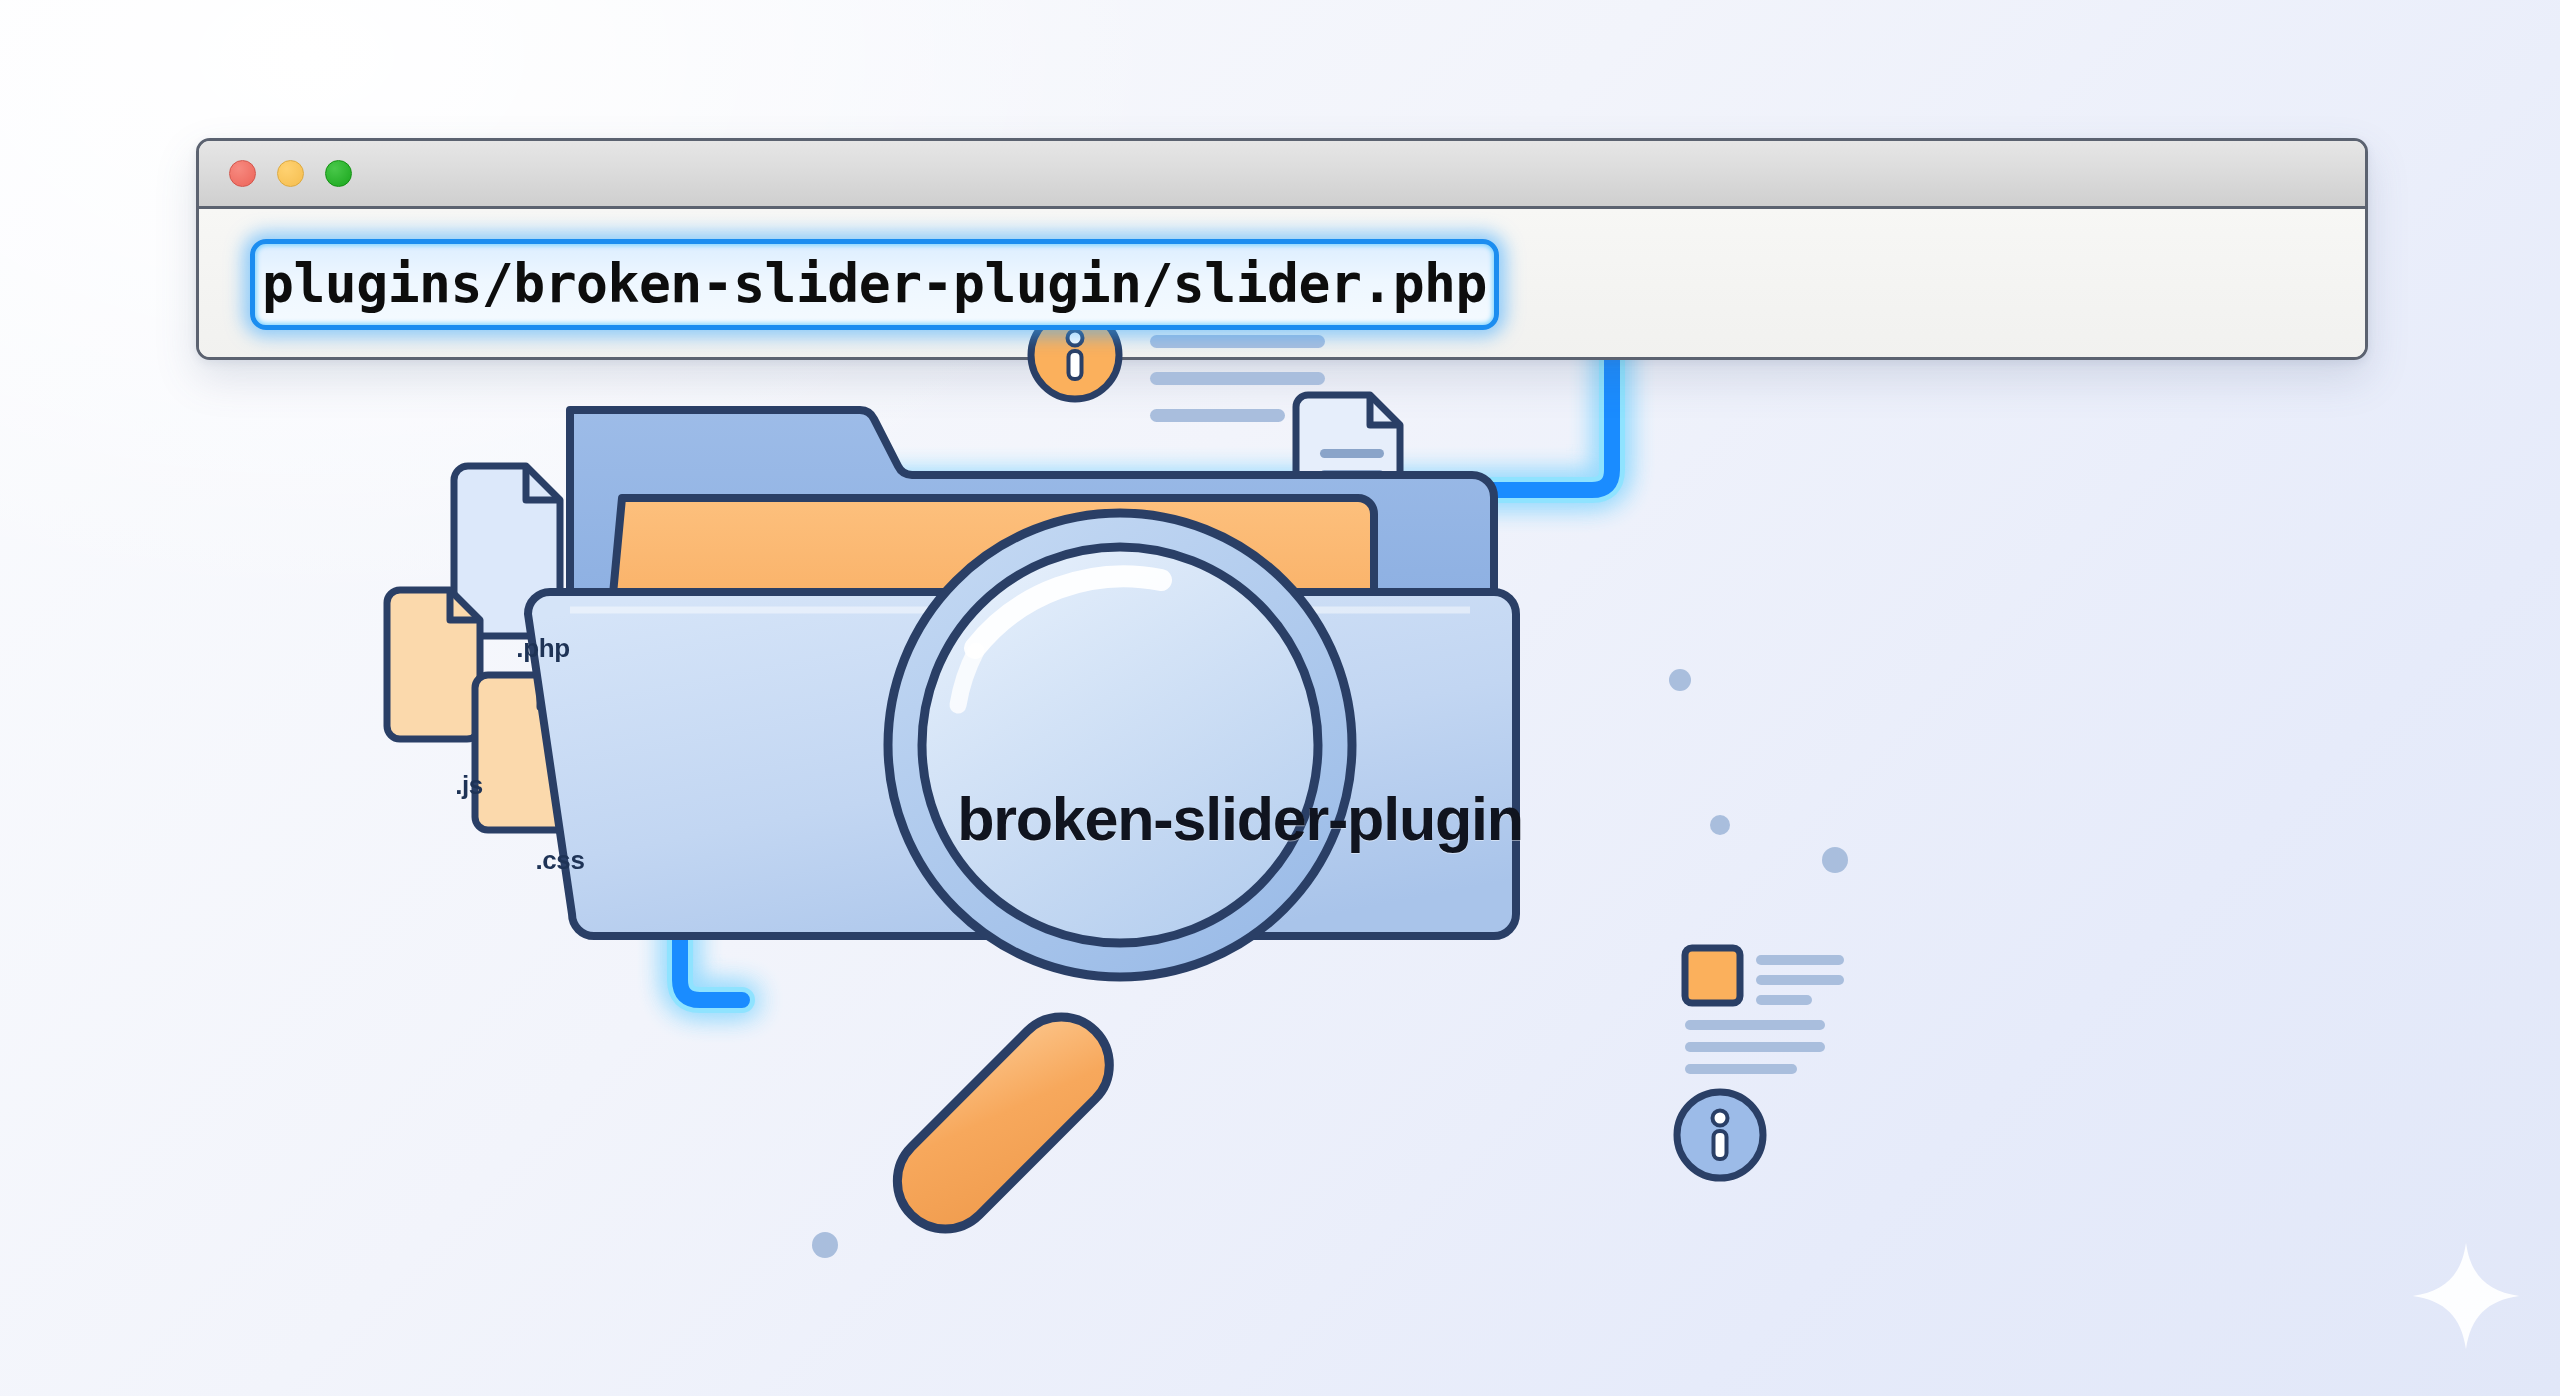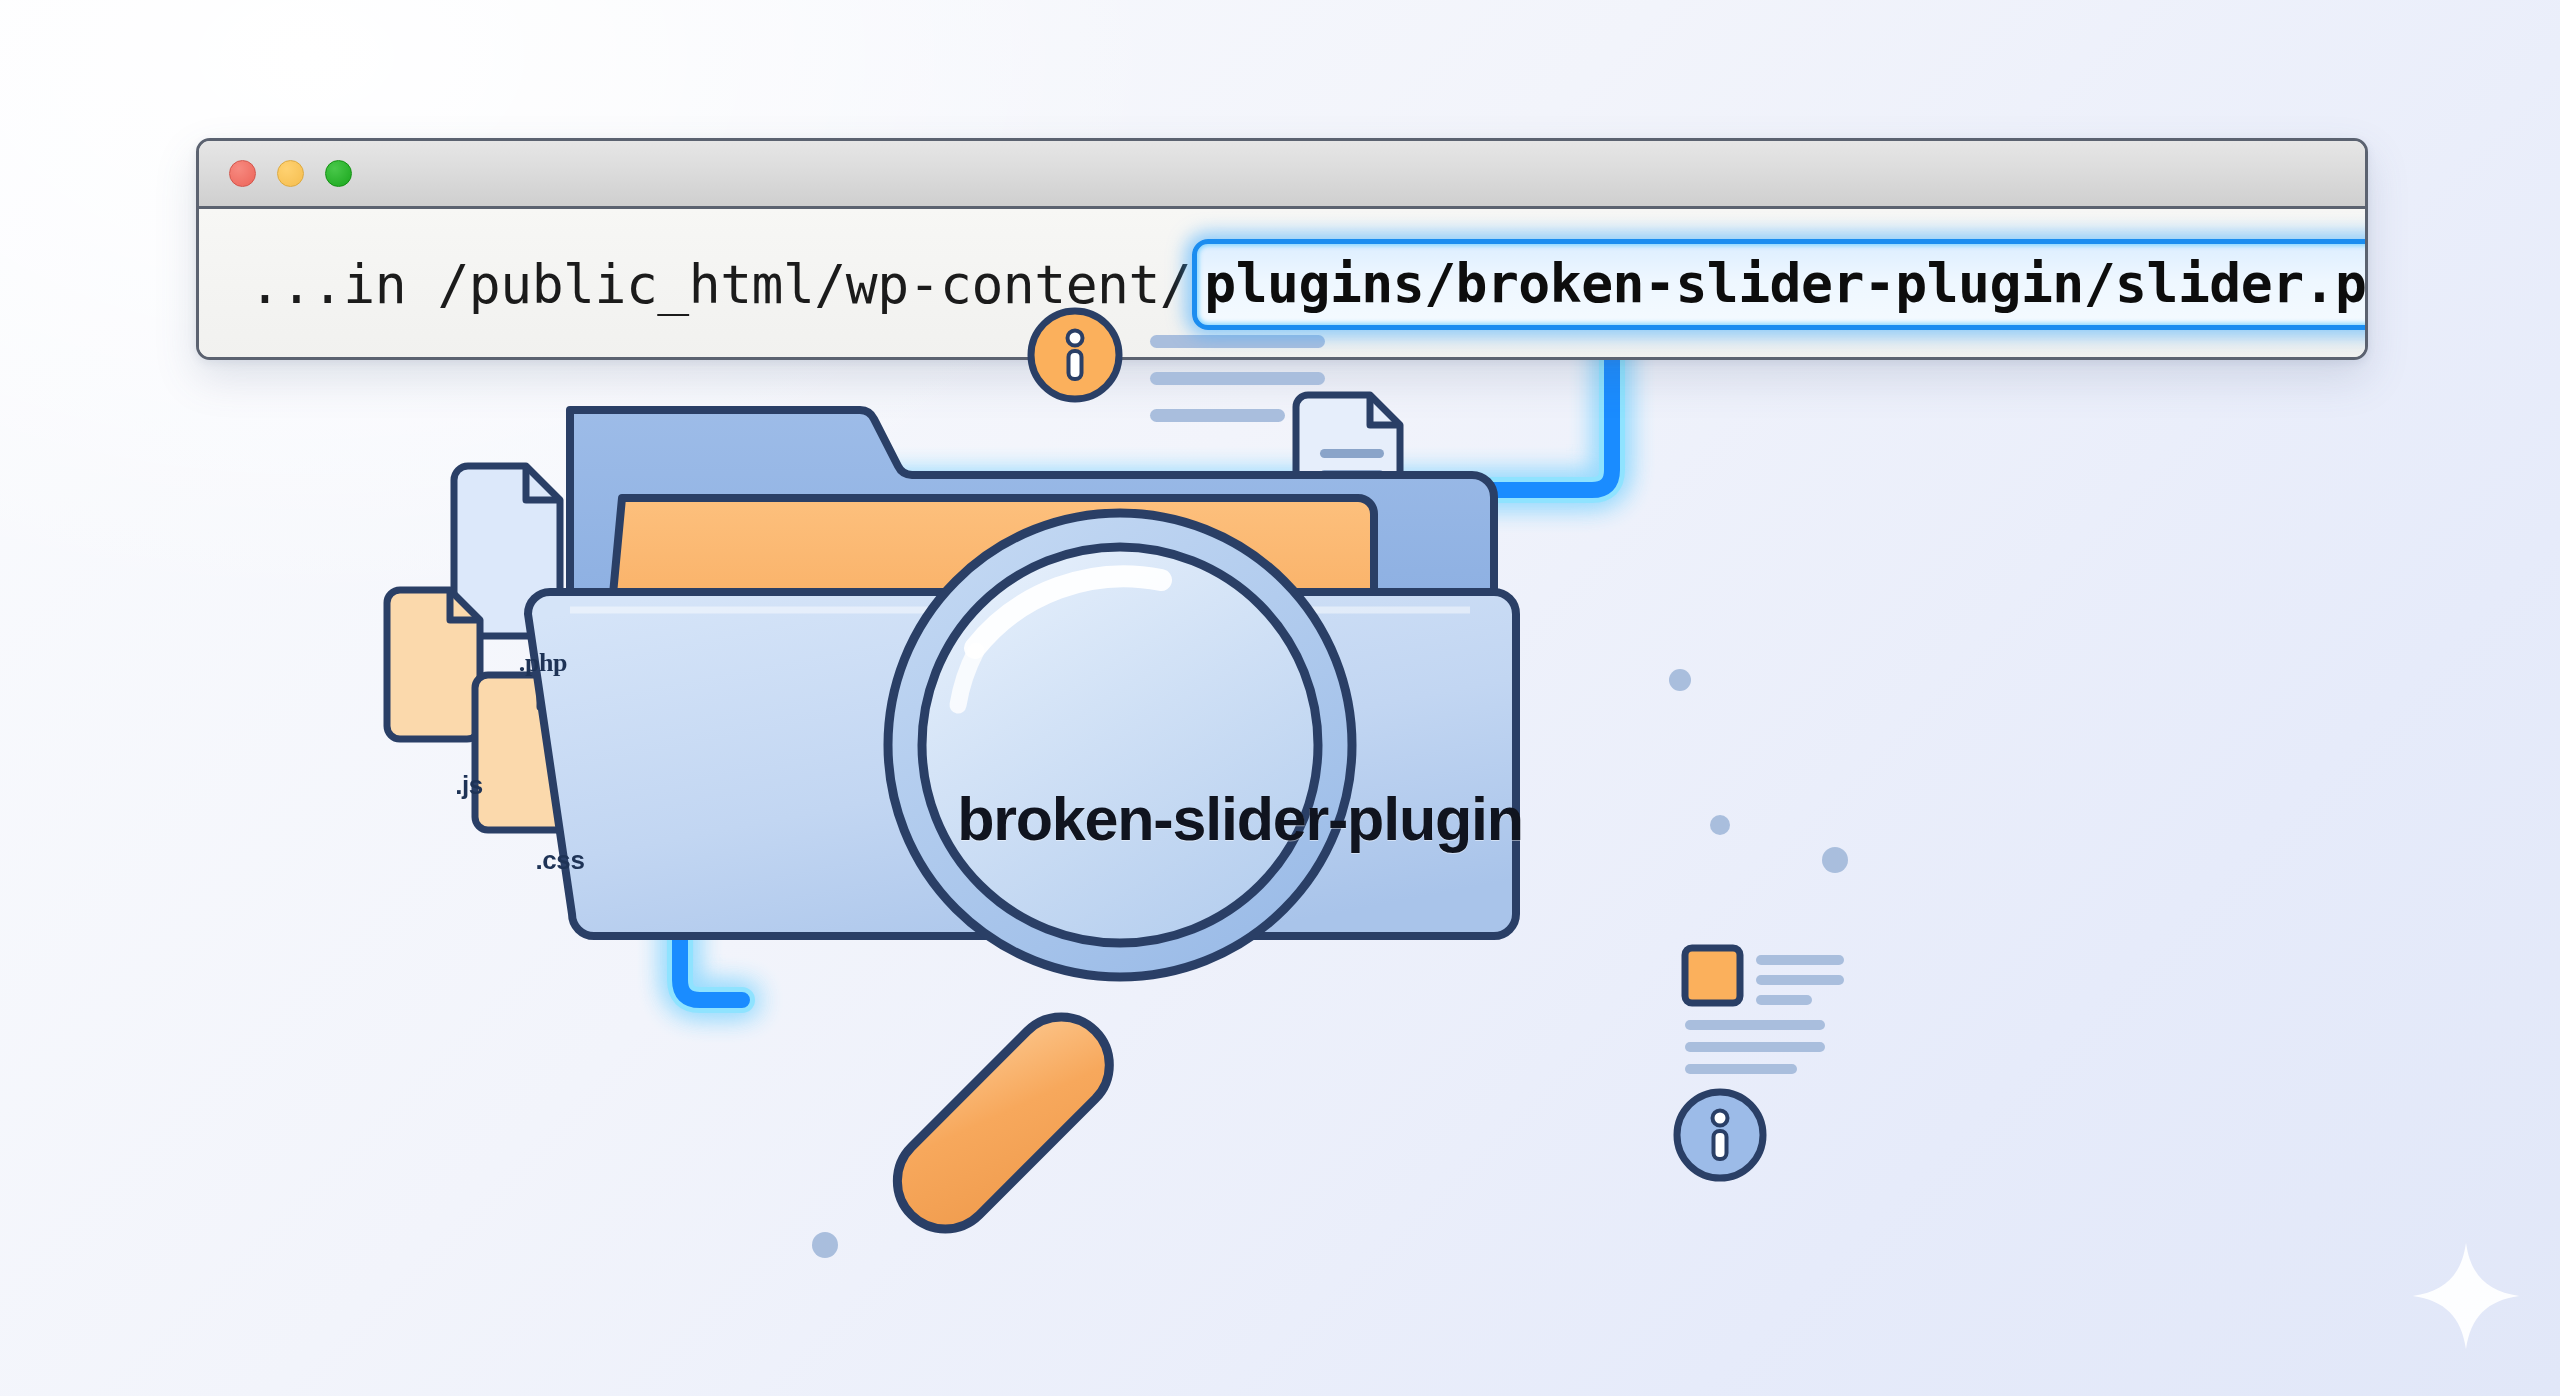--- a/index.html
+++ b/index.html
@@ -97,21 +97,20 @@
 </svg>
 
 <div id="terminal-window">
   <div id="titlebar">
     <span class="dot red"></span>
     <span class="dot yellow"></span>
     <span class="dot green"></span>
   </div>
   <div id="terminal-body">
     <div id="path-line">
-      <span id="path-prefix">...in /public_html/wp-content/</span>
       <span id="path-highlight">plugins/broken-slider-plugin/slider.php</span>
 
     </div>
   </div>
 </div>
 
 <div id="illustration">
   <svg viewBox="0 0 1320 850" xmlns="http://www.w3.org/2000/svg">
     <defs>
       <linearGradient id="gBack" x1="0" y1="0" x2="0" y2="1">
@@ -276,20 +275,20 @@
       <rect x="-6.5" y="-4" width="13" height="28" rx="6" fill="#ffffff" stroke="#2a3f66" stroke-width="4"></rect>
     </g>
   </svg>
 
   
   <div class="folder-label">
     <div id="folder-name">broken-slider-plugin</div>
   </div>
 
   
-  <div class="file-badge-label" style="left:-196px; top:118px; width:78px;font-family:Liberation Serif, serif;">.php</div>
+  <div class="file-badge-label" style="left:-196px; top:103px; width:78px;">.php</div>
   <div class="file-badge-label" style="left:-266px; top:240px; width:70px;">.js</div>
   <div class="file-badge-label" style="left:-178px; top:315px; width:76px;">.css</div>
 </div>
 
 <svg id="sparkle" viewBox="0 0 100 100">
   <path d="M50,4 C54,32 68,46 96,50 C68,54 54,68 50,96 C46,68 32,54 4,50 C32,46 46,32 50,4 Z" fill="#ffffff" opacity="0.92"></path>
 </svg>
 
 </body></html>

